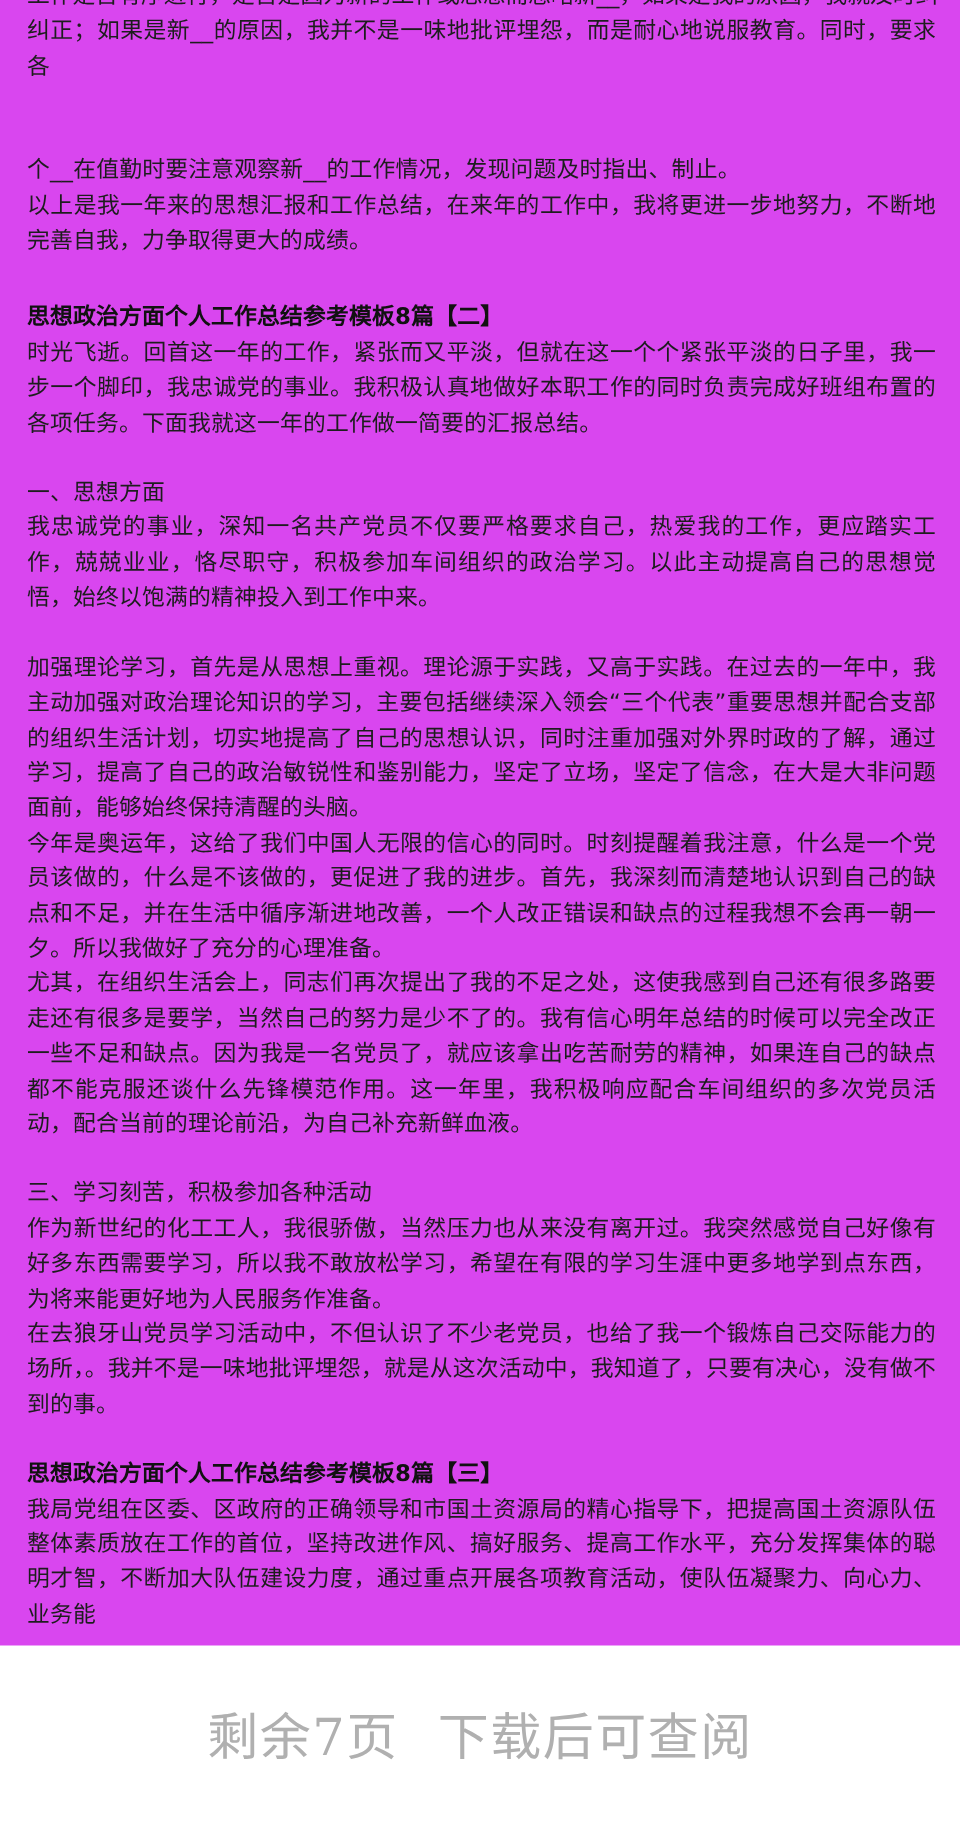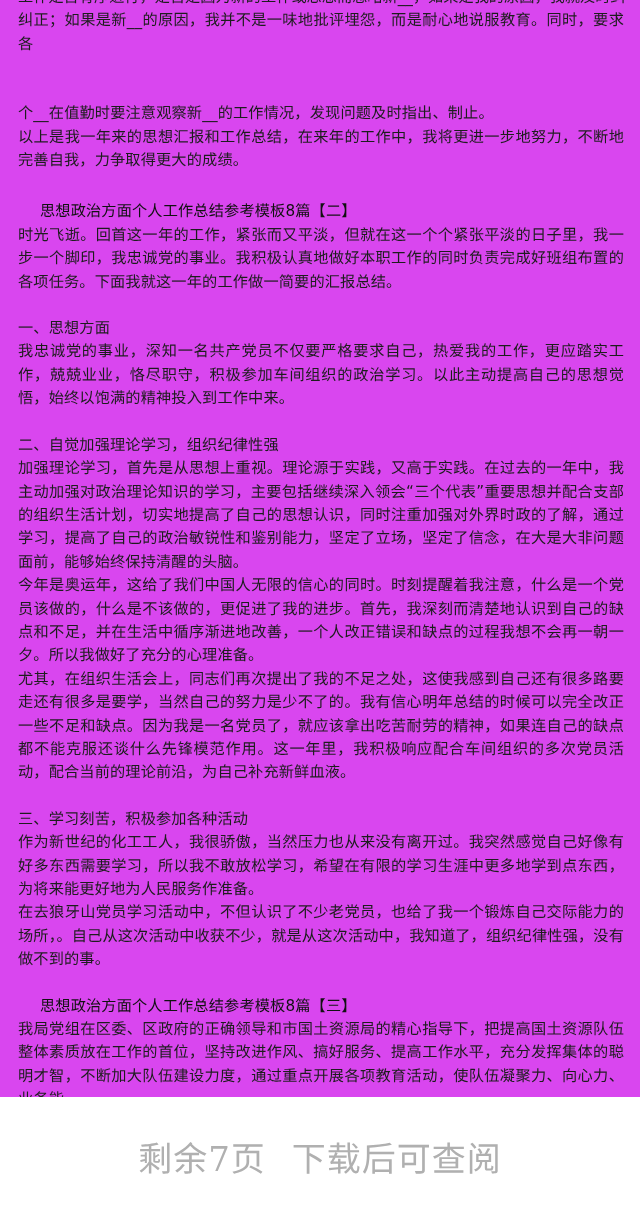--- a/index.html
+++ b/index.html
@@ -38,23 +38,22 @@
     line-height: 23.4px;
     letter-spacing: 0.15px;
     text-align: justify;
     text-justify: inter-ideograph;
     margin: 0;
     color: #1d1d1d;
     word-break: break-all;
   }
 
   .para.bold {
-    font-weight: normal;
+    font-weight: bold;
     color: #111111;
-    margin-left: 22px;
   }
 
   
   .gap-sm { height: 23px; }
   .gap-md { height: 28px; }
   .gap-lg { height: 46px; }
 
   
   .clipped-line {
     font-size: 15.2px;
@@ -116,36 +115,35 @@
     <p class="para">时光飞逝。回首这一年的工作，紧张而又平淡，但就在这一个个紧张平淡的日子里，我一步一个脚印，我忠诚党的事业。我积极认真地做好本职工作的同时负责完成好班组布置的各项任务。下面我就这一年的工作做一简要的汇报总结。</p>
 
     <div class="gap-sm"></div>
 
     <p class="para">一、思想方面</p>
 
     <p class="para">我忠诚党的事业，深知一名共产党员不仅要严格要求自己，热爱我的工作，更应踏实工作，兢兢业业，恪尽职守，积极参加车间组织的政治学习。以此主动提高自己的思想觉悟，始终以饱满的精神投入到工作中来。</p>
 
     <div class="gap-sm"></div>
 
-    <p class="para">二、自觉加强理论学习，组织纪律性强</p>
 
     <p class="para">加强理论学习，首先是从思想上重视。理论源于实践，又高于实践。在过去的一年中，我主动加强对政治理论知识的学习，主要包括继续深入领会“三个代表”重要思想并配合支部的组织生活计划，切实地提高了自己的思想认识，同时注重加强对外界时政的了解，通过学习，提高了自己的政治敏锐性和鉴别能力，坚定了立场，坚定了信念，在大是大非问题面前，能够始终保持清醒的头脑。</p>
 
     <p class="para">今年是奥运年，这给了我们中国人无限的信心的同时。时刻提醒着我注意，什么是一个党员该做的，什么是不该做的，更促进了我的进步。首先，我深刻而清楚地认识到自己的缺点和不足，并在生活中循序渐进地改善，一个人改正错误和缺点的过程我想不会再一朝一夕。所以我做好了充分的心理准备。</p>
 
     <p class="para">尤其，在组织生活会上，同志们再次提出了我的不足之处，这使我感到自己还有很多路要走还有很多是要学，当然自己的努力是少不了的。我有信心明年总结的时候可以完全改正一些不足和缺点。因为我是一名党员了，就应该拿出吃苦耐劳的精神，如果连自己的缺点都不能克服还谈什么先锋模范作用。这一年里，我积极响应配合车间组织的多次党员活动，配合当前的理论前沿，为自己补充新鲜血液。</p>
 
 
     <div class="gap-sm"></div>
 
     <p class="para">三、学习刻苦，积极参加各种活动</p>
 
     <p class="para">作为新世纪的化工工人，我很骄傲，当然压力也从来没有离开过。我突然感觉自己好像有好多东西需要学习，所以我不敢放松学习，希望在有限的学习生涯中更多地学到点东西，为将来能更好地为人民服务作准备。</p>
 
-    <p class="para">在去狼牙山党员学习活动中，不但认识了不少老党员，也给了我一个锻炼自己交际能力的场所，。自己从这次活动中收获不少，就是从这次活动中，我知道了，组织纪律性强，没有做不到的事。</p>
+    <p class="para">在去狼牙山党员学习活动中，不但认识了不少老党员，也给了我一个锻炼自己交际能力的场所，。我并不是一味地批评埋怨，就是从这次活动中，我知道了，只要有决心，没有做不到的事。</p>
 
     <div class="gap-sm"></div>
 
     <p class="para bold">思想政治方面个人工作总结参考模板8篇【三】</p>
 
     <p class="para">我局党组在区委、区政府的正确领导和市国土资源局的精心指导下，把提高国土资源队伍整体素质放在工作的首位，坚持改进作风、搞好服务、提高工作水平，充分发挥集体的聪明才智，不断加大队伍建设力度，通过重点开展各项教育活动，使队伍凝聚力、向心力、业务能</p>
 
   </div>
 
   <div class="overlay">

